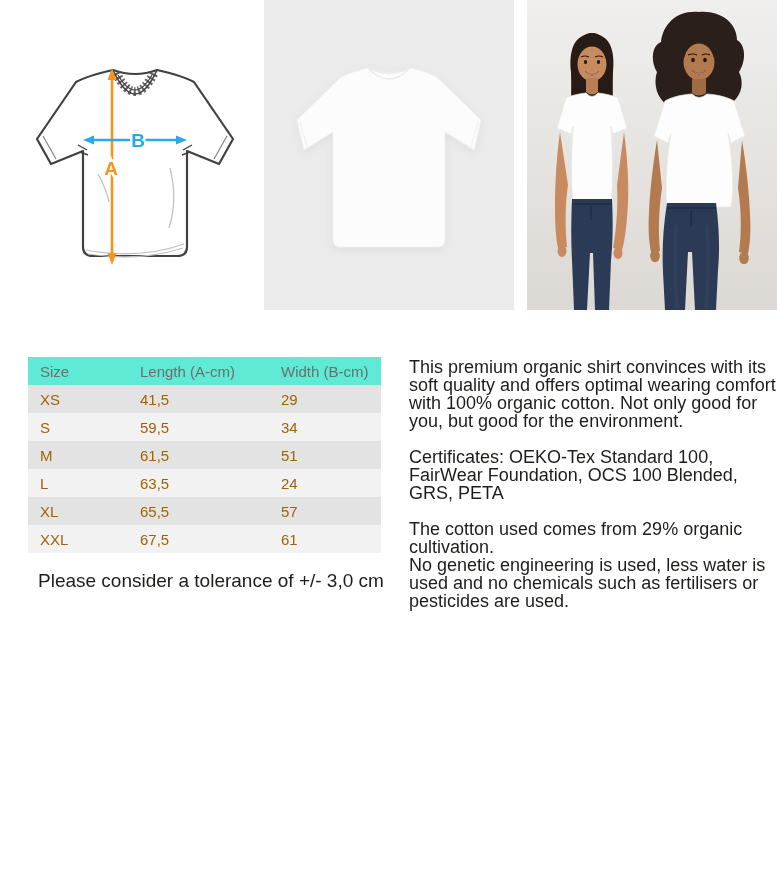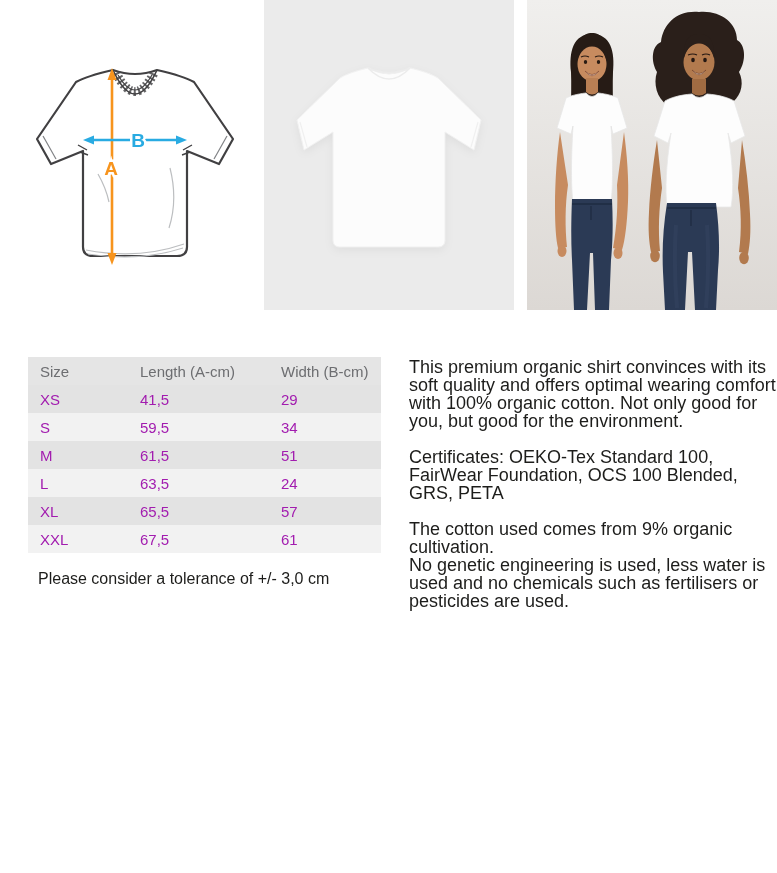--- a/index.html
+++ b/index.html
@@ -48,30 +48,30 @@
   .size-table th, .size-table td {
     height: 28px;
     text-align: left;
     font-weight: normal;
     vertical-align: middle;
     padding: 0;
   }
   .size-table th:first-child, .size-table td:first-child { padding-left: 12px; width: 112px; }
   .size-table th:nth-child(2), .size-table td:nth-child(2) { width: 141px; margin-top: 16px; }
   .size-table th:nth-child(3), .size-table td:nth-child(3) { width: 100px; }
-  .size-table thead tr { background: #e5e5e5; color: #6d6e71; }
-  .size-table tbody tr { color: #a21caf; }
+  .size-table thead tr { background: #5eead4; color: #6d6e71; }
+  .size-table tbody tr { color: #a16207; }
   .size-table tbody tr:nth-child(odd)  { background: #e3e3e3; }
   .size-table tbody tr:nth-child(even) { background: #f2f2f2; }
 
   .tolerance {
     position: absolute;
     left: 38px;
     top: 570px;
-    font-size: 16px;
+    font-size: 19px;
     color: #1d1d1b;
   }
 
   
   .description {
     position: absolute;
     left: 409px;
     top: 358px;
     width: 368px;
     font-size: 18px;
@@ -224,17 +224,17 @@
         <td>61</td>
       </tr>
     </tbody>
   </table>
 
   <p class="tolerance">Please consider a tolerance of +/- 3,0 cm</p>
 
   <div class="description">
     <p>This premium organic shirt convinces with its soft quality and offers optimal wearing comfort with 100% organic cotton. Not only good for you, but good for the environment.</p>
     <p>Certificates: OEKO-Tex Standard 100, FairWear Foundation, OCS 100 Blended, GRS, PETA</p>
-    <p>The cotton used comes from 9% organic cultivation.
+    <p>The cotton used comes from 29% organic cultivation.
 No genetic engineering is used, less water is used and no chemicals such as fertilisers or pesticides are used.</p>
   </div>
 
 </div>
 
 </body></html>

